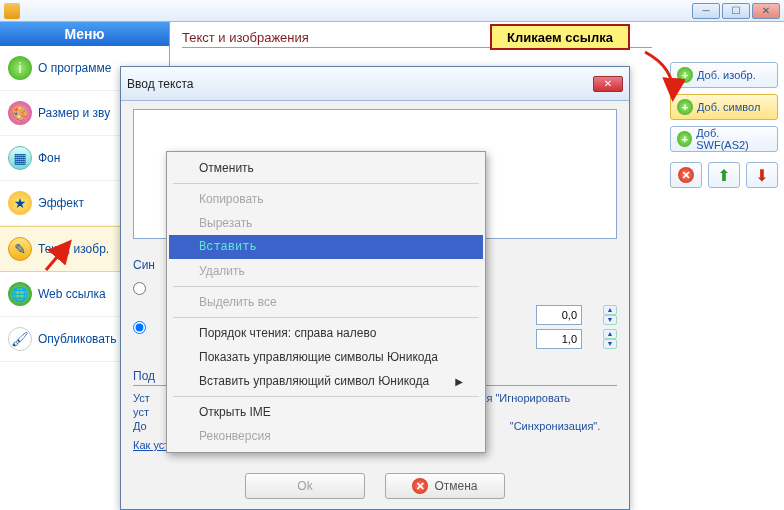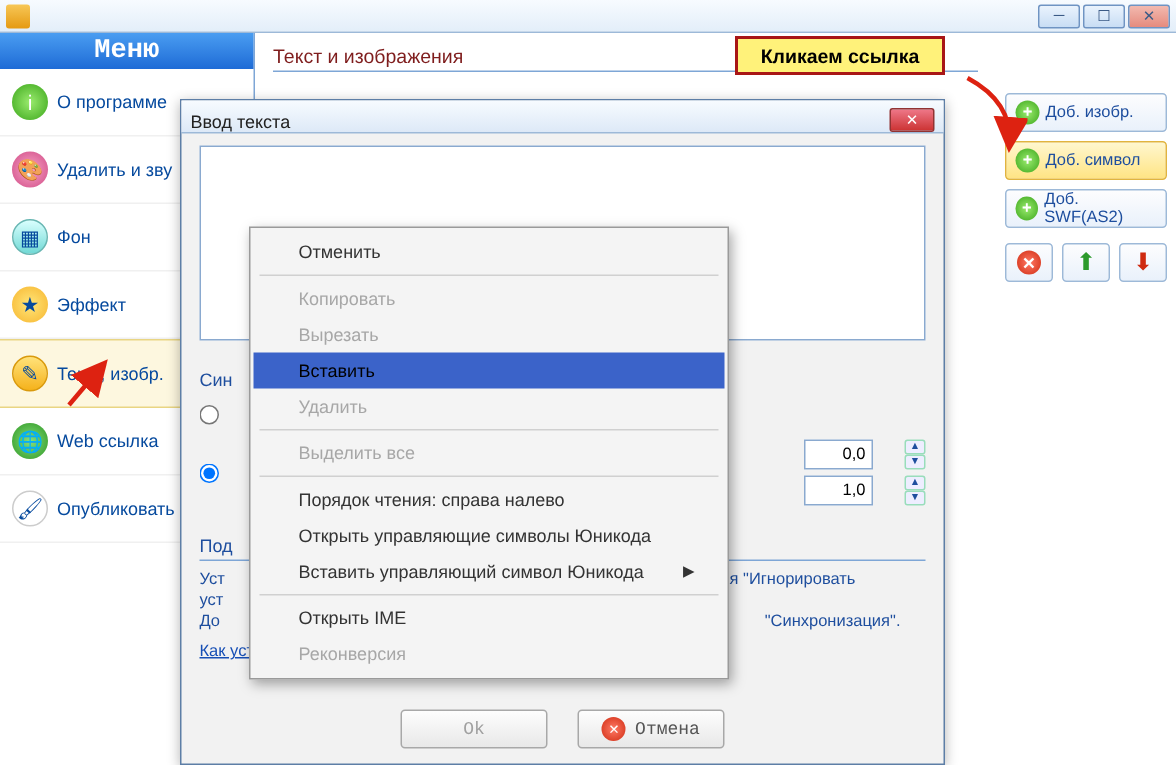--- a/index.html
+++ b/index.html
@@ -26,21 +26,21 @@
   }
   .titlebar .icon { width:16px; height:16px; margin-right:4px; background:linear-gradient(#f7c757,#e59a12); border-radius:2px;}
   .win-controls { margin-left:auto; display:flex; gap:2px;}
   .win-btn { width:28px; height:16px; border:1px solid #6f94c3; border-radius:2px; background:linear-gradient(#eaf3fd,#c8ddf4); display:flex; align-items:center; justify-content:center; color:#3a5a86; font-size:10px; cursor:pointer;}
   .win-btn.close { background:linear-gradient(#f2b9af,#e58b7e);}
   
   .app { position:absolute; top:22px; left:0; right:0; bottom:0; display:flex;}
   .sidebar { width:170px; border-right:1px solid #7ea6d6; background:#fff;}
   .menu-header {
     height:24px; background:linear-gradient(#4a9df1,#1e6bd6);
-    color:#fff; font-weight:bold; font-size:18px; text-align:center; line-height:24px;font-family:Liberation Mono, monospace;
+    color:#fff; font-weight:bold; font-size:14px; text-align:center; line-height:24px;
   }
   .menu-item {
     display:flex; align-items:center; gap:6px;
     padding:10px 8px; border-bottom:1px solid #f0f0f0; cursor:pointer; color:#064a9e;
   }
   .menu-item.selected { background:#fdf7df; border:1px solid #e9d583; border-left:none; border-right:none;}
   .menu-item .micon { width:24px; height:24px; border-radius:50%; display:flex; align-items:center; justify-content:center; font-size:14px; flex-shrink:0;}
   .micon.info{background:radial-gradient(circle,#9aeb6e,#3aa51a);color:#fff;}
   .micon.size{background:radial-gradient(circle,#f7a6c6,#d14a86);color:#fff;}
   .micon.bg{background:linear-gradient(#d9fffe,#71d9d5);border:1px solid #68b6b2;}
@@ -68,48 +68,48 @@
     display:flex; align-items:center; justify-content:center; z-index:50;
   }
   
   .arrow-red { position:absolute; z-index:49; }
   
   .dialog {
     position:absolute; left:120px; top:66px; width:510px; height:444px;
     border:1px solid #5d7ea6; background:#f2f2f2; z-index:30;
     box-shadow:0 2px 8px rgba(0,0,0,0.3);
   }
-  .dlg-title { height:22px; background:linear-gradient(#f7fbff,#dde9f7); border-bottom:1px solid #9db9d8; display:flex; align-items:flex-end; padding:0 6px; font-size:12px; color:#222;}
+  .dlg-title { height:34px; background:linear-gradient(#f7fbff,#dde9f7); border-bottom:1px solid #9db9d8; display:flex; align-items:center; padding:0 6px; font-size:12px; color:#222;}
   .dlg-close { margin-left:auto; width:30px; height:16px; background:linear-gradient(#e78,#c33); border:1px solid #913333; border-radius:2px; color:#fff; display:flex; align-items:center; justify-content:center; font-size:10px; cursor:pointer;}
   .dlg-body { padding:8px 12px;}
   .textinput {
     width:100%; height:130px; border:1px solid #8aa9cf; background:#fff; padding:4px; resize:none; font-family:inherit; font-size:12px;
   }
   .radio-row { display:flex; align-items:center; gap:4px; color:#1e4e9e; margin-top:10px;}
   .radio-row input { margin:0 3px 0 0;}
   .numbox { display:flex; align-items:center; gap:18px;}
   .numbox input { width:46px; height:20px; border:1px solid #8aa9cf; text-align:right; padding:0 4px; font-size:11px;}
   .spin { width:14px; border:1px solid #9db; border-radius:2px; background:#eef; font-size:7px; line-height:8px; text-align:center; cursor:pointer;}
   .hint-section { margin-top:20px;}
   .hint-title { color:#1e4e9e; margin-bottom:2px;}
   .hint-line { color:#1e4e9e; font-size:11px; margin:2px 0;}
   .link { color:#174fb5; text-decoration:underline; cursor:pointer; font-size:11px;}
   .dlg-buttons { position:absolute; left:0; right:0; bottom:10px; display:flex; justify-content:center; gap:20px;}
-  .dlg-btn { width:98px; height:26px; border:1px solid #a8a8a8; border-radius:3px; background:linear-gradient(#fdfdfd,#e8e8e8); cursor:pointer; display:flex; align-items:center; justify-content:center; gap:6px; color:#555;font-family:Liberation Mono, monospace;}
+  .dlg-btn { width:120px; height:26px; border:1px solid #a8a8a8; border-radius:3px; background:linear-gradient(#fdfdfd,#e8e8e8); cursor:pointer; display:flex; align-items:center; justify-content:center; gap:6px; color:#555;}
   .dlg-btn.disabled { color:#a0a0a0; cursor:default;}
   .red-circle{width:16px;height:16px;border-radius:50%;background:radial-gradient(circle,#ff7a66,#cf2a10);display:flex;align-items:center;justify-content:center;color:#fff;font-size:11px;font-weight:bold;}
   
   .context {
     position:absolute; left:166px; top:151px; width:320px;
     background:#f4f4f4; border:1px solid #9a9a9a; box-shadow:2px 3px 8px rgba(0,0,0,0.35);
     z-index:40; padding:4px 2px; font-size:12px;
   }
   .citem { padding:5px 20px 5px 30px; color:#333; cursor:default; display:flex; align-items:center; position:relative;}
   .citem.disabled { color:#a7a7a7;}
-  .citem.hover { background:#3b63c9; color:#000000;}
+  .citem.hover { background:#3b63c9; color:#5eead4;font-family:Liberation Mono, monospace;}
   .csep { height:1px; background:#d0d0d0; margin:3px 4px;}
   .citem .sub { margin-left:auto; color:inherit; font-size:10px;}
 </style>
 </head>
 <body>
 
 <div class="titlebar">
   <div class="icon"></div>
   <div class="win-controls">
     <div class="win-btn">─</div>
@@ -121,21 +121,21 @@
 <div class="app">
 
   <div class="sidebar">
     <div class="menu-header">Меню</div>
     <div class="menu-item">
       <div class="micon info">i</div>
       <span>О программе</span>
     </div>
     <div class="menu-item">
       <div class="micon size">🎨</div>
-      <span>Удалить и зву</span>
+      <span>Размер и зву</span>
     </div>
     <div class="menu-item">
       <div class="micon bg">▦</div>
       <span>Фон</span>
     </div>
     <div class="menu-item">
       <div class="micon effect">★</div>
       <span>Эффект</span>
     </div>
     <div class="menu-item selected">
@@ -286,21 +286,21 @@
     </div>
   <div class="csep"></div>
   <div class="citem disabled">
       <span>Выделить все</span>
     </div>
   <div class="csep"></div>
   <div class="citem">
       <span>Порядок чтения: справа налево</span>
     </div>
   <div class="citem">
-      <span>Открыть управляющие символы Юникода</span>
+      <span>Показать управляющие символы Юникода</span>
     </div>
   <div class="citem">
       <span>Вставить управляющий символ Юникода</span>
       <span class="sub">▶</span>
     </div>
   <div class="csep"></div>
   <div class="citem">
       <span>Открыть IME</span>
     </div>
   <div class="citem disabled">

